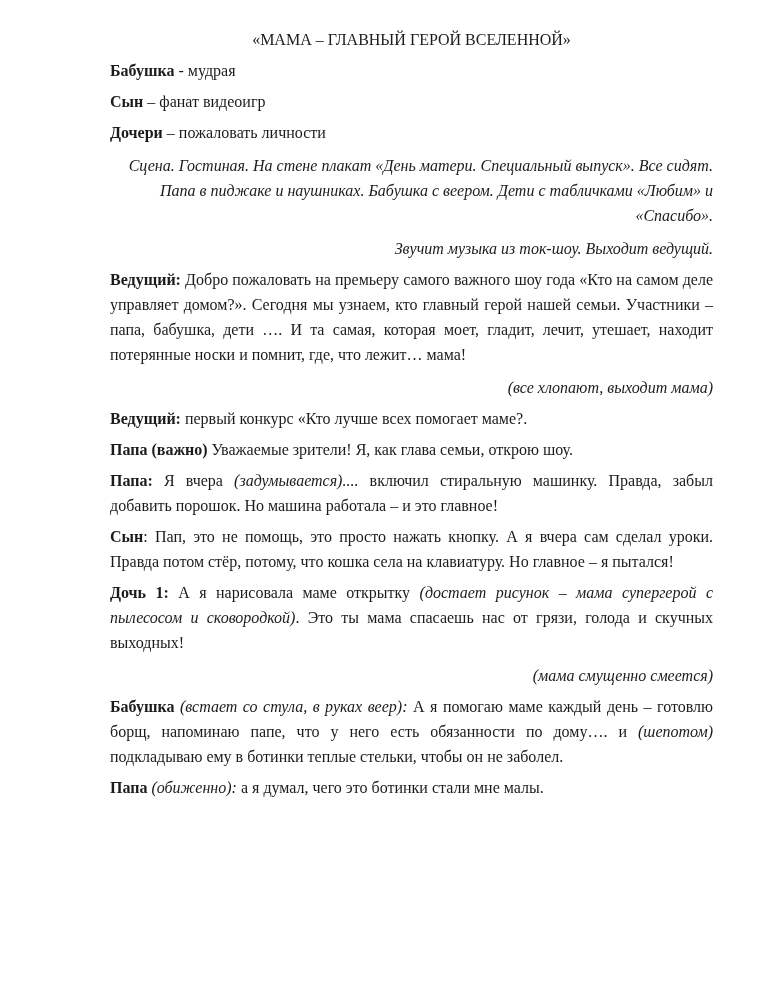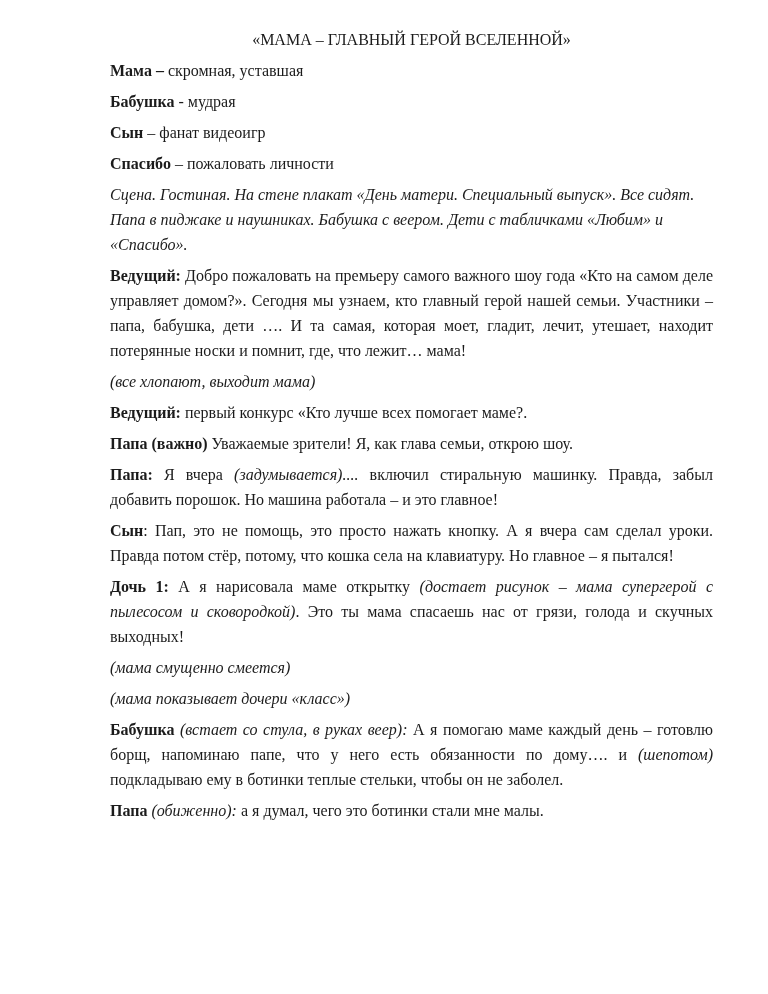--- a/index.html
+++ b/index.html
@@ -24,40 +24,39 @@
     margin: 0 0 6px 0;
     line-height: 25px;
   }
   p.para {
     font-size: 16px;
     line-height: 25px;
     margin: 0 0 6px 0;
   }
   p.character { text-align: left; }
   p.dialogue  { text-align: justify; }
-  p.stage     { text-align: left; font-style: italic; }
+  p.stage     { text-align: right; font-style: italic; margin-top: 8px; }
   .b { font-weight: bold; }
   .i { font-style: italic; }
 </style>
 </head>
 <body>
 
 <div class="page">
   <h1 class="doc-title">«МАМА – ГЛАВНЫЙ ГЕРОЙ ВСЕЛЕННОЙ»</h1>
   <div>
-      <p class="para character"><span class="b">Мама –</span><span> скромная, уставшая</span></p>
       <p class="para character"><span class="b">Бабушка</span><span>  - мудрая</span></p>
       <p class="para character"><span class="b">Сын</span><span> – фанат видеоигр</span></p>
-      <p class="para character"><span class="b">Спасибо</span><span> – пожаловать личности</span></p>
+      <p class="para character"><span class="b">Дочери</span><span> – пожаловать личности</span></p>
       <p class="para stage"><span class="i">Сцена. Гостиная. На стене плакат «День матери. Специальный выпуск». Все сидят. Папа в пиджаке и наушниках. Бабушка с веером. Дети с табличками «Любим» и «Спасибо».</span></p>
+      <p class="para stage"><span class="i">Звучит музыка из ток-шоу. Выходит ведущий.</span></p>
       <p class="para dialogue"><span class="b">Ведущий:</span><span> Добро пожаловать на премьеру самого важного шоу года «Кто на самом деле управляет домом?». Сегодня мы узнаем, кто главный герой нашей семьи. Участники – папа, бабушка, дети …. И та самая, которая  моет, гладит, лечит, утешает, находит потерянные носки и помнит, где, что лежит… мама!</span></p>
       <p class="para stage"><span class="i">(все хлопают, выходит мама)</span></p>
       <p class="para dialogue"><span class="b">Ведущий:</span><span> первый конкурс «Кто лучше всех помогает маме?.</span></p>
       <p class="para dialogue"><span class="b">Папа (важно)</span><span> Уважаемые зрители! Я, как глава семьи, открою шоу.</span></p>
       <p class="para dialogue"><span class="b">Папа:</span><span> Я вчера </span><span class="i">(задумывается)....</span><span> включил стиральную машинку. Правда, забыл добавить порошок. Но машина работала – и это главное!</span></p>
       <p class="para dialogue"><span class="b">Сын</span><span>: Пап, это не помощь, это просто нажать кнопку. А я вчера сам сделал уроки. Правда потом стёр, потому, что кошка села на клавиатуру. Но главное – я пытался!</span></p>
       <p class="para dialogue"><span class="b">Дочь 1:</span><span> А я нарисовала маме открытку </span><span class="i">(достает рисунок – мама супергерой с пылесосом и сковородкой)</span><span>. Это ты мама спасаешь нас от грязи, голода и скучных выходных!</span></p>
       <p class="para stage"><span class="i">(мама смущенно смеется)</span></p>
-      <p class="para stage"><span class="i">(мама показывает дочери «класс»)</span></p>
       <p class="para dialogue"><span class="b">Бабушка </span><span class="i">(встает со стула, в руках веер):</span><span> А я помогаю маме каждый день – готовлю борщ, напоминаю папе, что у него есть обязанности по дому…. и </span><span class="i">(шепотом)</span><span> подкладываю ему в ботинки теплые стельки, чтобы он не заболел.</span></p>
       <p class="para dialogue"><span class="b">Папа </span><span class="i">(обиженно):</span><span> а я думал, чего это ботинки стали мне малы.</span></p>
     </div>
 </div>
 
 </body></html>

